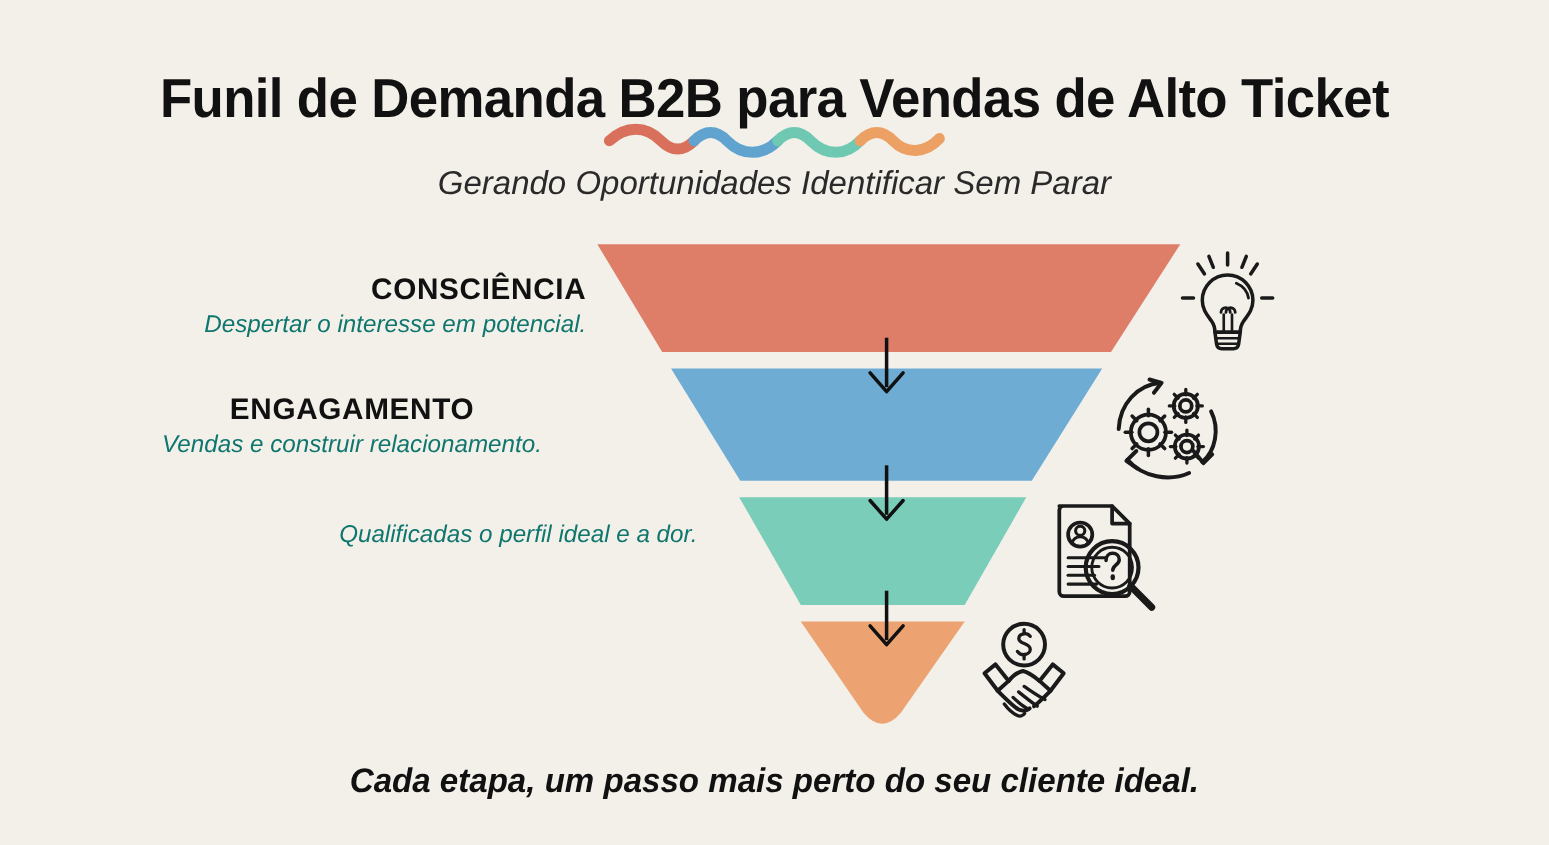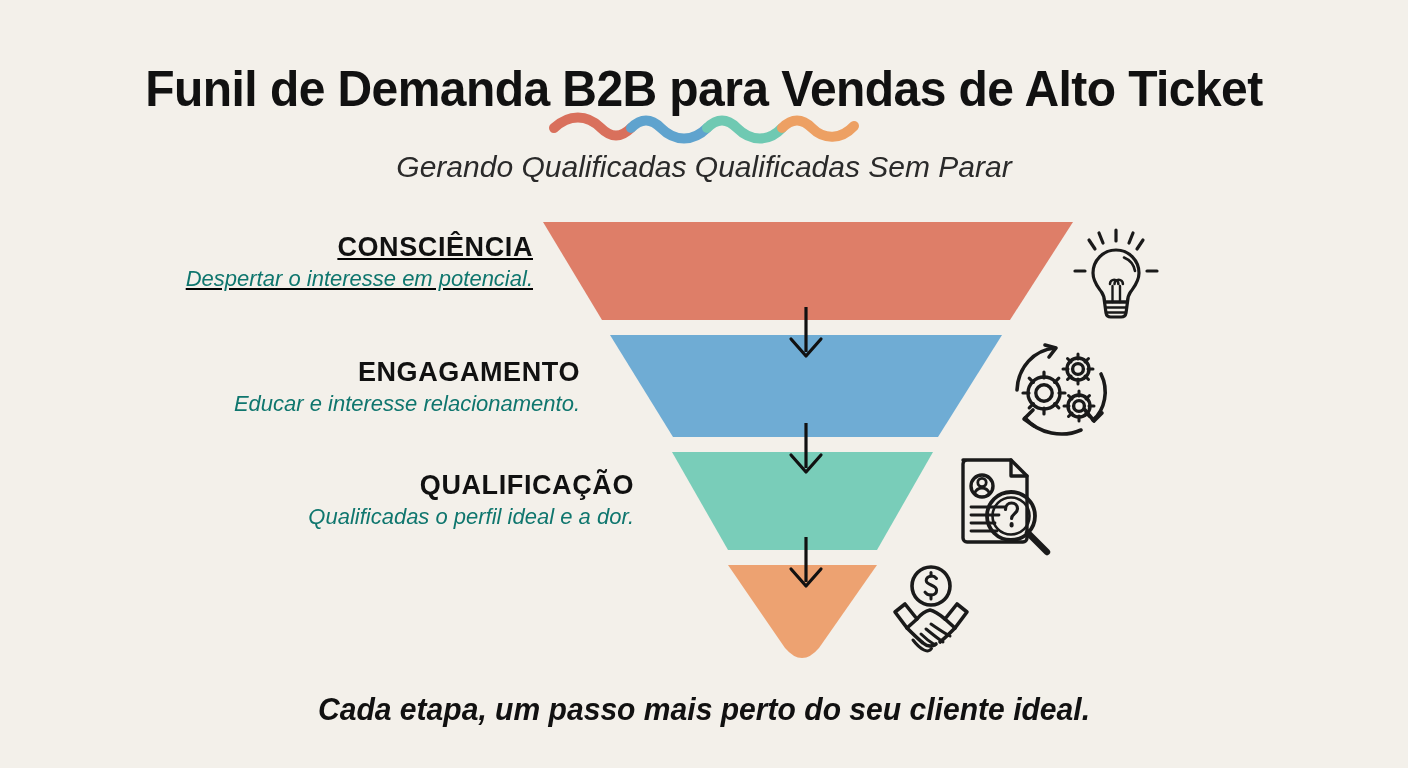--- a/index.html
+++ b/index.html
@@ -63,22 +63,22 @@
     color:#111111;
     line-height:1.15;
   }
   .stage-desc {
     font-size:22px;
     font-style:italic;
     color:#0f766e;
     line-height:1.3;
     margin-top:2px;
   }
-  #label-0 { top:232px; left:20px;  width:513px;text-decoration:underline; }
-  #label-1 { top:357px; left:60px;  width:520px; }
+  #label-0 { top:248px; left:20px;  width:513px; }
+  #label-1 { top:357px; left:60px;  width:520px;text-align:center; }
   #label-2 { top:470px; left:140px; width:494px; }
   #label-3 { top:582px; left:180px; width:525px; }
 
   
   .stage-icon {
     position:absolute;
     pointer-events:auto;
   }
   #icon-0 { top:222px; left:1063px; width:106px; height:106px; }
   #icon-1 { top:342px; left:1009px; width:108px; height:104px; }
@@ -107,21 +107,21 @@
 
   <div class="wave-wrap">
     <svg width="310" height="34" viewBox="0 0 310 34">
       <path d="M5,16 C20,2 38,2 52,16 C62,26 72,26 82,16" fill="none" stroke="#D9705C" stroke-width="10" stroke-linecap="round"></path>
       <path d="M82,16 C92,6 102,6 112,16 C126,30 144,30 158,16" fill="none" stroke="#5FA3CE" stroke-width="10" stroke-linecap="round"></path>
       <path d="M158,16 C168,6 178,6 188,16 C202,30 220,30 233,16" fill="none" stroke="#6FC9B2" stroke-width="10" stroke-linecap="round"></path>
       <path d="M233,16 C243,6 253,6 263,16 C275,28 292,28 305,14" fill="none" stroke="#EDA063" stroke-width="10" stroke-linecap="round"></path>
     </svg>
   </div>
 
-  <div class="subtitle">Gerando Qualificadas Qualificadas Sem Parar</div>
+  <div class="subtitle">Gerando Oportunidades Identificar Sem Parar</div>
 
   <svg id="funnel-stage" viewBox="0 0 1408 768">
 
     <polygon id="band-0" points="543,222 1073,222 1010,320 602,320" fill="#DE7E68"></polygon>
 
     <polygon id="band-1" points="610,335 1002,335 938,437 673,437" fill="#6FACD4"></polygon>
 
     <polygon id="band-2" points="672,452 933,452 877,550 728,550" fill="#79CDB9"></polygon>
 
     <path id="band-3" d="M728,565 L877,565 L819,648 Q802,668 785,648 Z" fill="#EDA271"></path>
@@ -139,24 +139,23 @@
       <polyline points="791,569 806,586 821,569" fill="none" stroke="#111111" stroke-width="3.2" stroke-linecap="round" stroke-linejoin="round"></polyline>
     </g>
   </svg>
 
   <div class="stage-label" id="label-0">
     <div class="stage-name">CONSCIÊNCIA</div>
     <div class="stage-desc">Despertar o interesse em potencial.</div>
   </div>
   <div class="stage-label" id="label-1">
     <div class="stage-name">ENGAGAMENTO</div>
-    <div class="stage-desc">Educar e interesse relacionamento.</div>
+    <div class="stage-desc">Vendas e construir relacionamento.</div>
   </div>
   <div class="stage-label" id="label-2">
-    <div class="stage-name">QUALIFICAÇÃO</div>
     <div class="stage-desc">Qualificadas o perfil ideal e a dor.</div>
   </div>
 
   <div class="stage-icon" id="icon-0">
     <svg viewBox="0 0 106 106" width="106" height="106">
       <g fill="none" stroke="#1A1A1A" stroke-width="3.2" stroke-linecap="round" stroke-linejoin="round">
         <path d="M53,28 C40,28 30,38.5 30,51 C30,60 35,65 38.5,70 C41,73.5 41.5,77 41.5,80 L64.5,80 C64.5,77 65,73.5 67.5,70 C71,65 76,60 76,51 C76,38.5 66,28 53,28 Z"></path>
         <path d="M61,35.5 C67,38 71,43 72,49" stroke-width="2.6"></path>
         <path d="M41.5,80 L64.5,80 L63,91 C62.6,93.4 60.6,95 58.2,95 L47.8,95 C45.4,95 43.4,93.4 43,91 Z"></path>
         <line x1="42.4" y1="85.5" x2="63.6" y2="85.5" stroke-width="2.4"></line>

